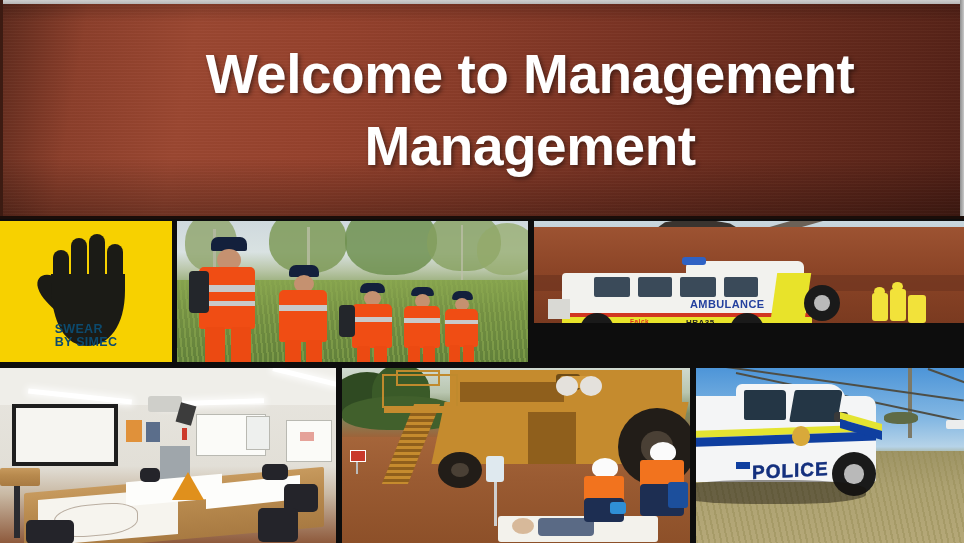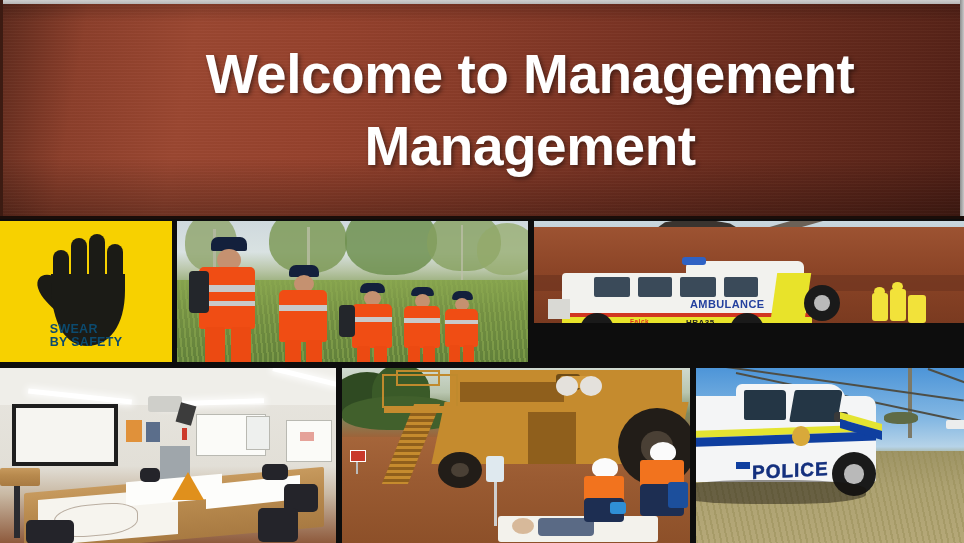--- a/index.html
+++ b/index.html
@@ -254,21 +254,21 @@
               <rect x="62" y="4" width="16" height="62" rx="8"></rect>
               <rect x="80" y="14" width="16" height="54" rx="8"></rect>
               <rect x="26" y="20" width="16" height="50" rx="8"></rect>
               <path d="M26 46 C16 42 8 48 11 58 C14 68 24 76 30 82 L44 70 Z"></path>
               <path d="M24 52 C24 96 40 116 60 116 C82 116 98 96 98 60 L98 44 L24 44 Z"></path>
             </g>
           </svg>
         </span>
         <div class="hand-text">
           <div>SWEAR</div>
-          <div>BY SAFETY</div>
+          <div>BY SIMEC</div>
         </div>
       </div>
     </div>
 
     <div class="cell c-sar">
       <div class="scene sky-bush">
 
         <div class="tree" style="left:8px;top:-8px;width:52px;height:58px;background:#8fa46a;opacity:.8;"></div>
         <div class="tree" style="left:92px;top:-14px;width:78px;height:66px;background:#7e9a58;opacity:.85;"></div>
         <div class="tree" style="left:168px;top:-18px;width:92px;height:72px;background:#6f9150;opacity:.85;"></div>

